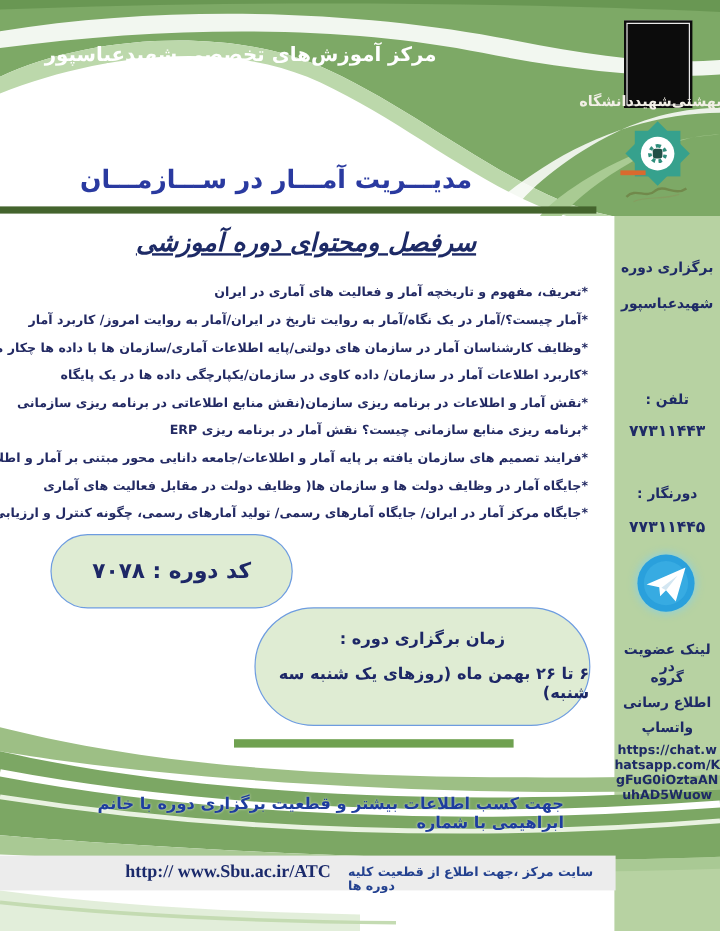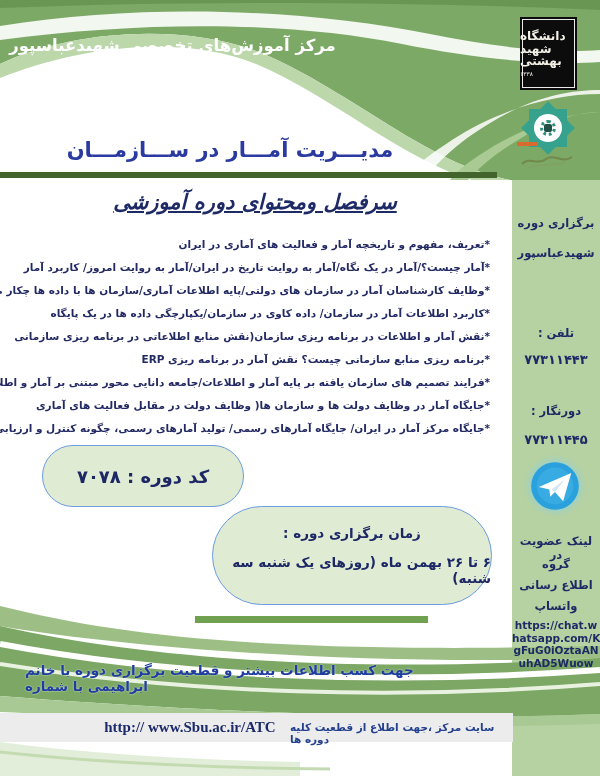--- a/index.html
+++ b/index.html
@@ -5,30 +5,30 @@
   html,body{margin:0;padding:0;}
   .page{position:relative;width:600px;height:776px;background:#ffffff;overflow:hidden;
         font-family:"DejaVu Sans",sans-serif;}
   .abs{position:absolute;}
   svg.deco{position:absolute;left:0;z-index:1;display:block;}
   
   .sidebar-bg{left:512px;top:0;width:88px;height:776px;background:#b7d2a2;z-index:0;}
   .side-text{left:512px;width:88px;text-align:center;z-index:3;color:#1e2a66;font-weight:bold;}
   
   .banner-title{left:0;top:36px;width:345px;text-align:center;z-index:3;color:#ffffff;
-    font-size:16.5px;font-weight:bold;}
+    font-size:16.5px;font-weight:bold;padding-left:28px;}
   .hdr1{left:0;top:86px;width:420px;text-align:center;z-index:3;color:#2a3aa0;font-size:19px;
     font-weight:bold;text-shadow:0 0 2px #fff,0 0 3px #fff;}
   .hdr2{left:0;top:138px;width:460px;text-align:center;z-index:3;color:#2a3aa0;font-size:21px;
     font-weight:bold;text-shadow:0 0 2px #fff,0 0 3px #fff;}
   .hr-dark{left:0;top:172px;width:497px;height:6px;background:#44642d;z-index:2;}
   
   .stamp{left:520px;top:17px;width:57px;height:73px;background:#0c0c0c;z-index:3;
     box-shadow:inset 0 0 0 2px #0c0c0c, inset 0 0 0 3px #e9e9e9;
-    display:flex;flex-direction:column;align-items:flex-start;justify-content:center;}
+    display:flex;flex-direction:row;align-items:flex-end;justify-content:center;}
   .stamp .ln{color:#f2efe6;font-weight:bold;font-size:12px;line-height:12.5px;}
   .stamp .yr{color:#f2efe6;font-size:6px;margin-top:2px;letter-spacing:1px;}
   .emblem{left:517px;top:97px;width:62px;height:62px;z-index:3;}
   .emblem .sq{position:absolute;left:12px;top:12px;width:38px;height:38px;background:#36a18d;}
   .emblem .sq.r45{transform:rotate(45deg);}
   .emblem .ring{position:absolute;left:17px;top:17px;width:28px;height:28px;border-radius:50%;
     background:#ffffff;}
   .emblem .core{position:absolute;left:23px;top:23px;width:16px;height:16px;border-radius:50%;
     border:3px dotted #2e8d7b;box-sizing:border-box;background:#ffffff;}
   .emblem .core-mark{position:absolute;left:27px;top:27px;width:8px;height:8px;background:#224f46;
@@ -40,21 +40,21 @@
     font-size:21px;font-weight:bold;font-style:italic;text-decoration:underline;}
   .bullets{left:0;top:238px;width:490px;z-index:3;direction:rtl;text-align:right;}
   .bullets .b{color:#232a63;font-size:10.5px;font-weight:bold;line-height:13px;margin-bottom:10px;
     white-space:nowrap;}
   .oval{z-index:3;background:#dfecd3;border:1.6px solid #6d9ce0;display:flex;flex-direction:column;
     align-items:center;justify-content:center;color:#1d2766;font-weight:bold;direction:rtl;}
   .oval1{left:42px;top:445px;width:200px;height:60px;border-radius:32px;font-size:18px;}
   .oval2{left:212px;top:506px;width:278px;height:97px;border-radius:50px;font-size:13.5px;gap:13px;}
   .green-bar{left:195px;top:616px;width:233px;height:7px;background:#6fa150;z-index:2;}
   
-  .foot-line{left:25px;width:445px;z-index:3;direction:rtl;text-align:left;color:#1e3d9e;
+  .foot-line{left:25px;width:445px;z-index:3;direction:rtl;text-align:right;color:#1e3d9e;
     font-weight:bold;font-size:13.5px;text-shadow:0 0 2px rgba(255,255,255,.8);}
   .gray-bar{left:0;top:713px;width:513px;height:29px;background:#ececec;z-index:2;}
   .site-url{left:60px;top:719px;width:260px;z-index:3;text-align:center;color:#1b2a6b;
     font-family:"Liberation Serif",serif;font-weight:bold;font-size:15px;}
   .site-note{left:290px;top:721px;width:215px;z-index:3;direction:rtl;text-align:left;
     color:#23418f;font-weight:bold;font-size:10.5px;}
   
   .sb-org1{top:216px;font-size:11.5px;}
   .sb-org2{top:246px;font-size:11.5px;}
   .sb-tel-label{top:326px;font-size:11.5px;}

